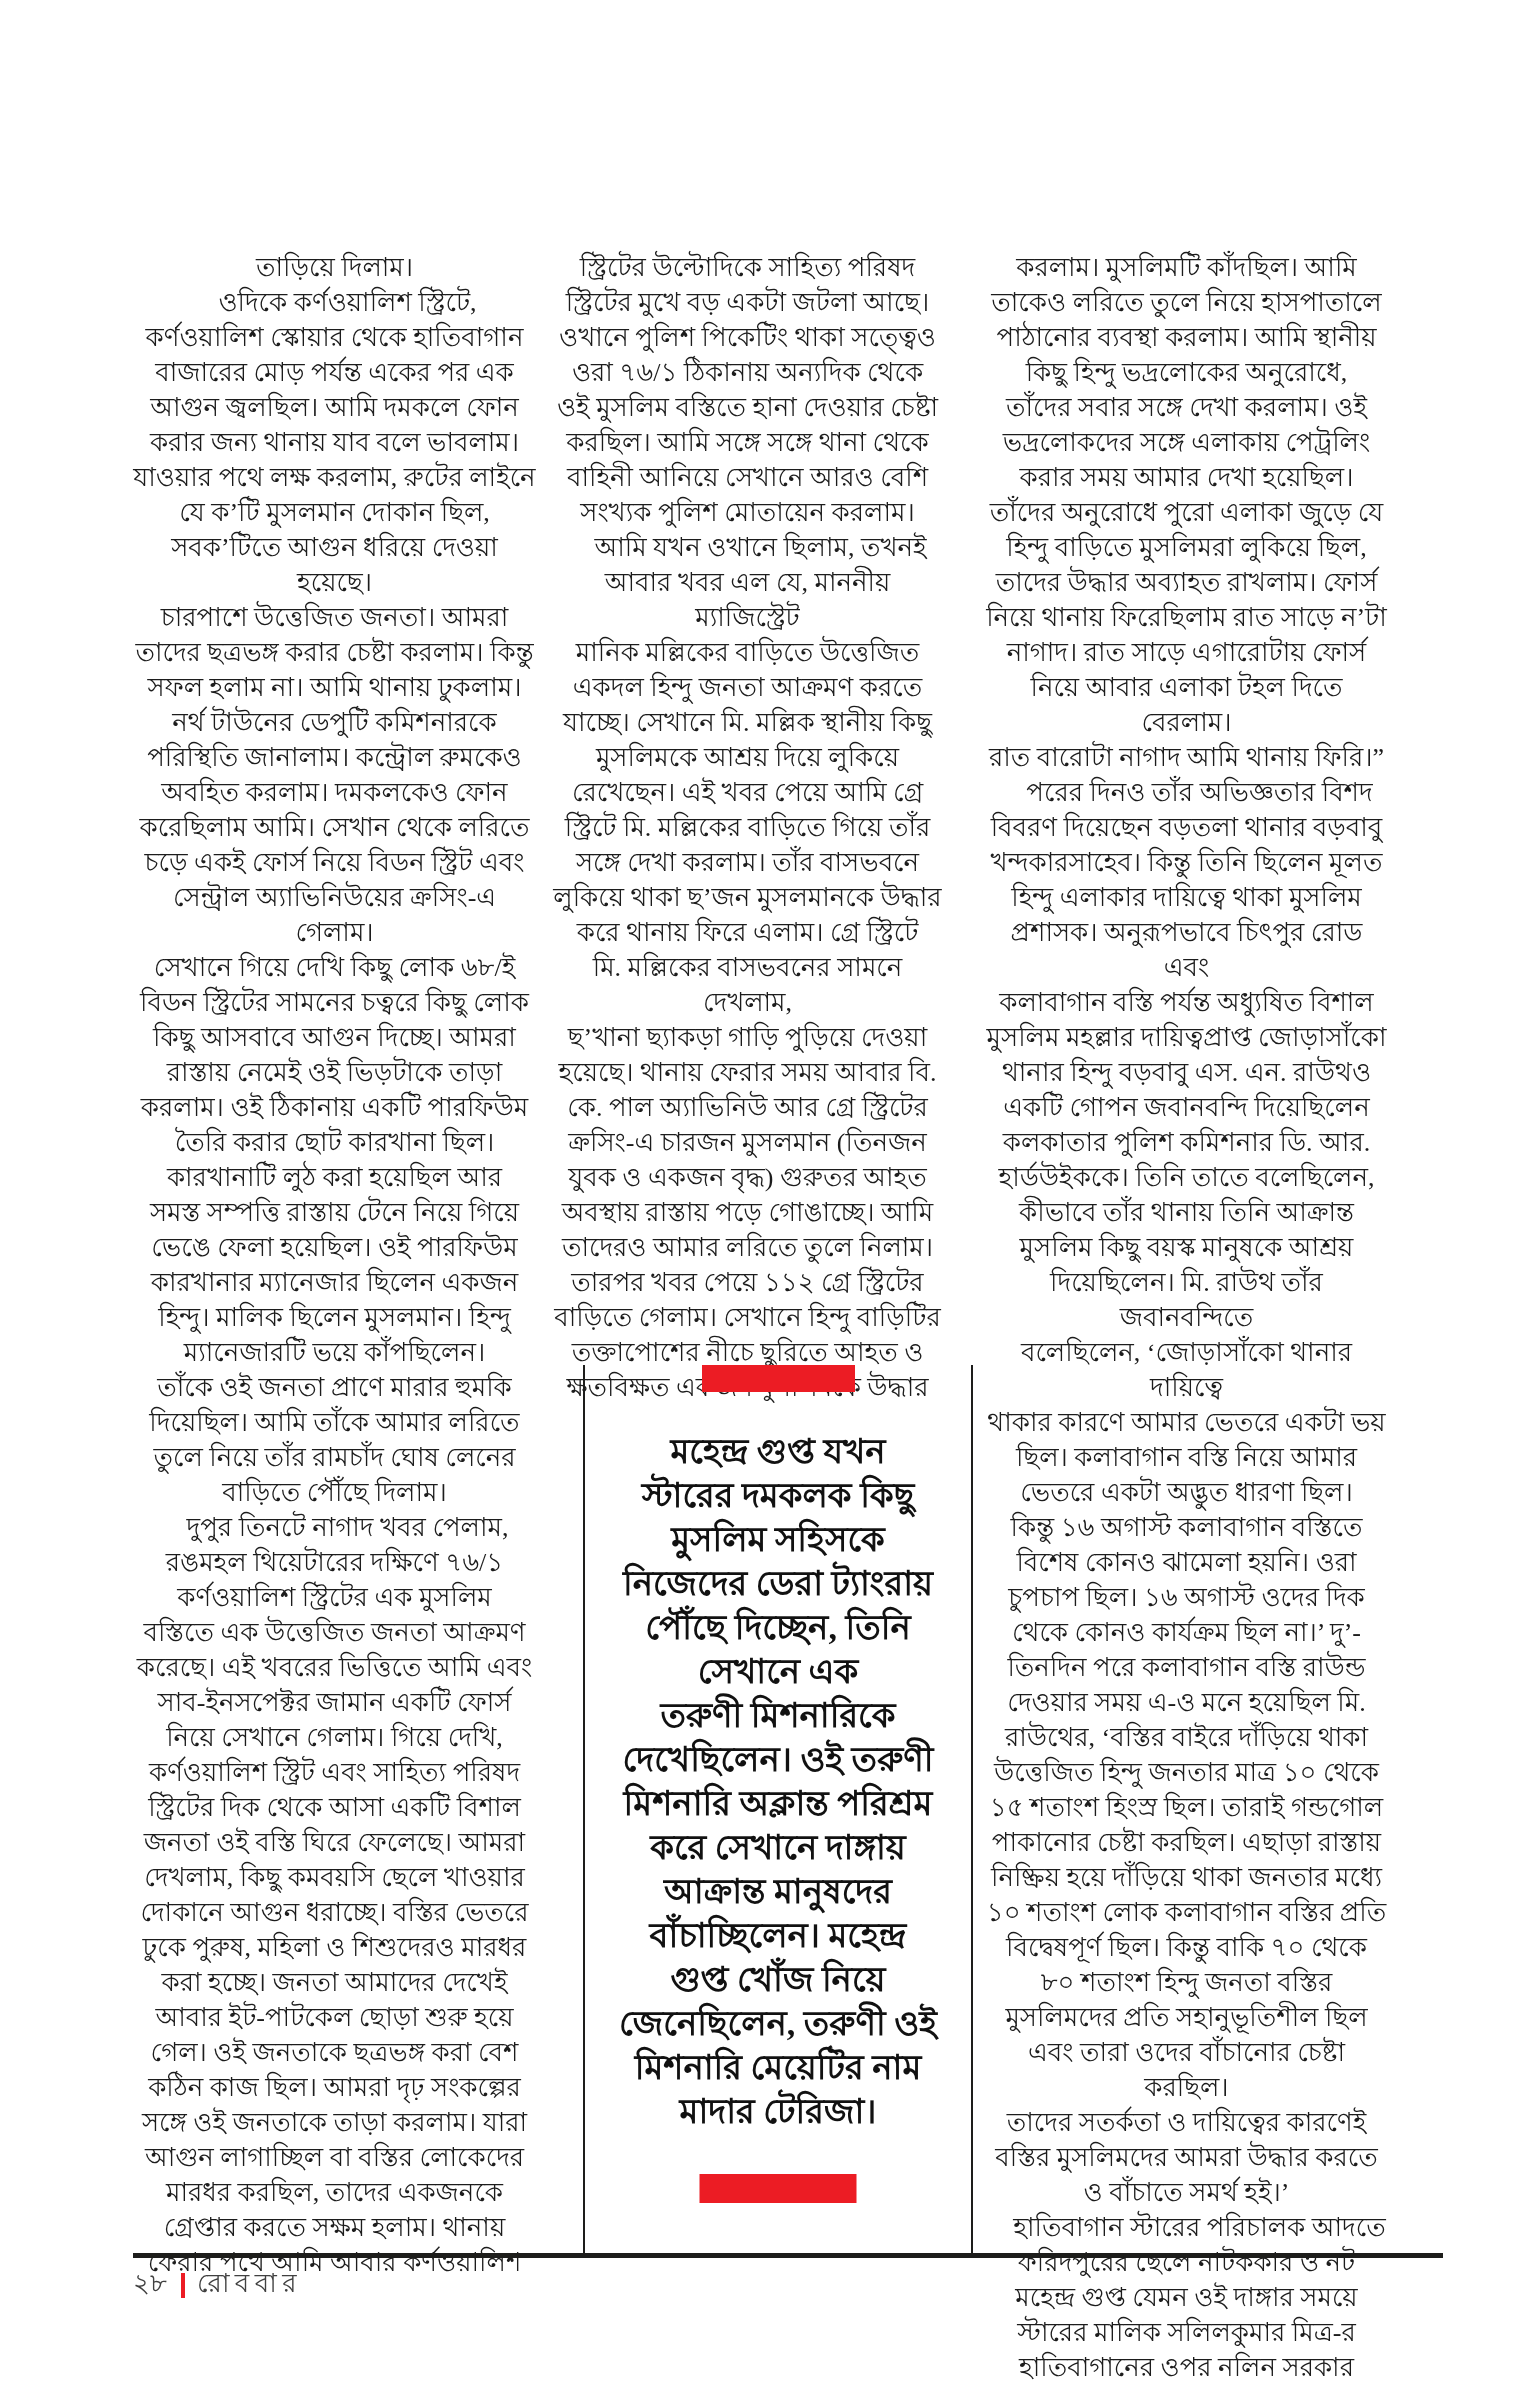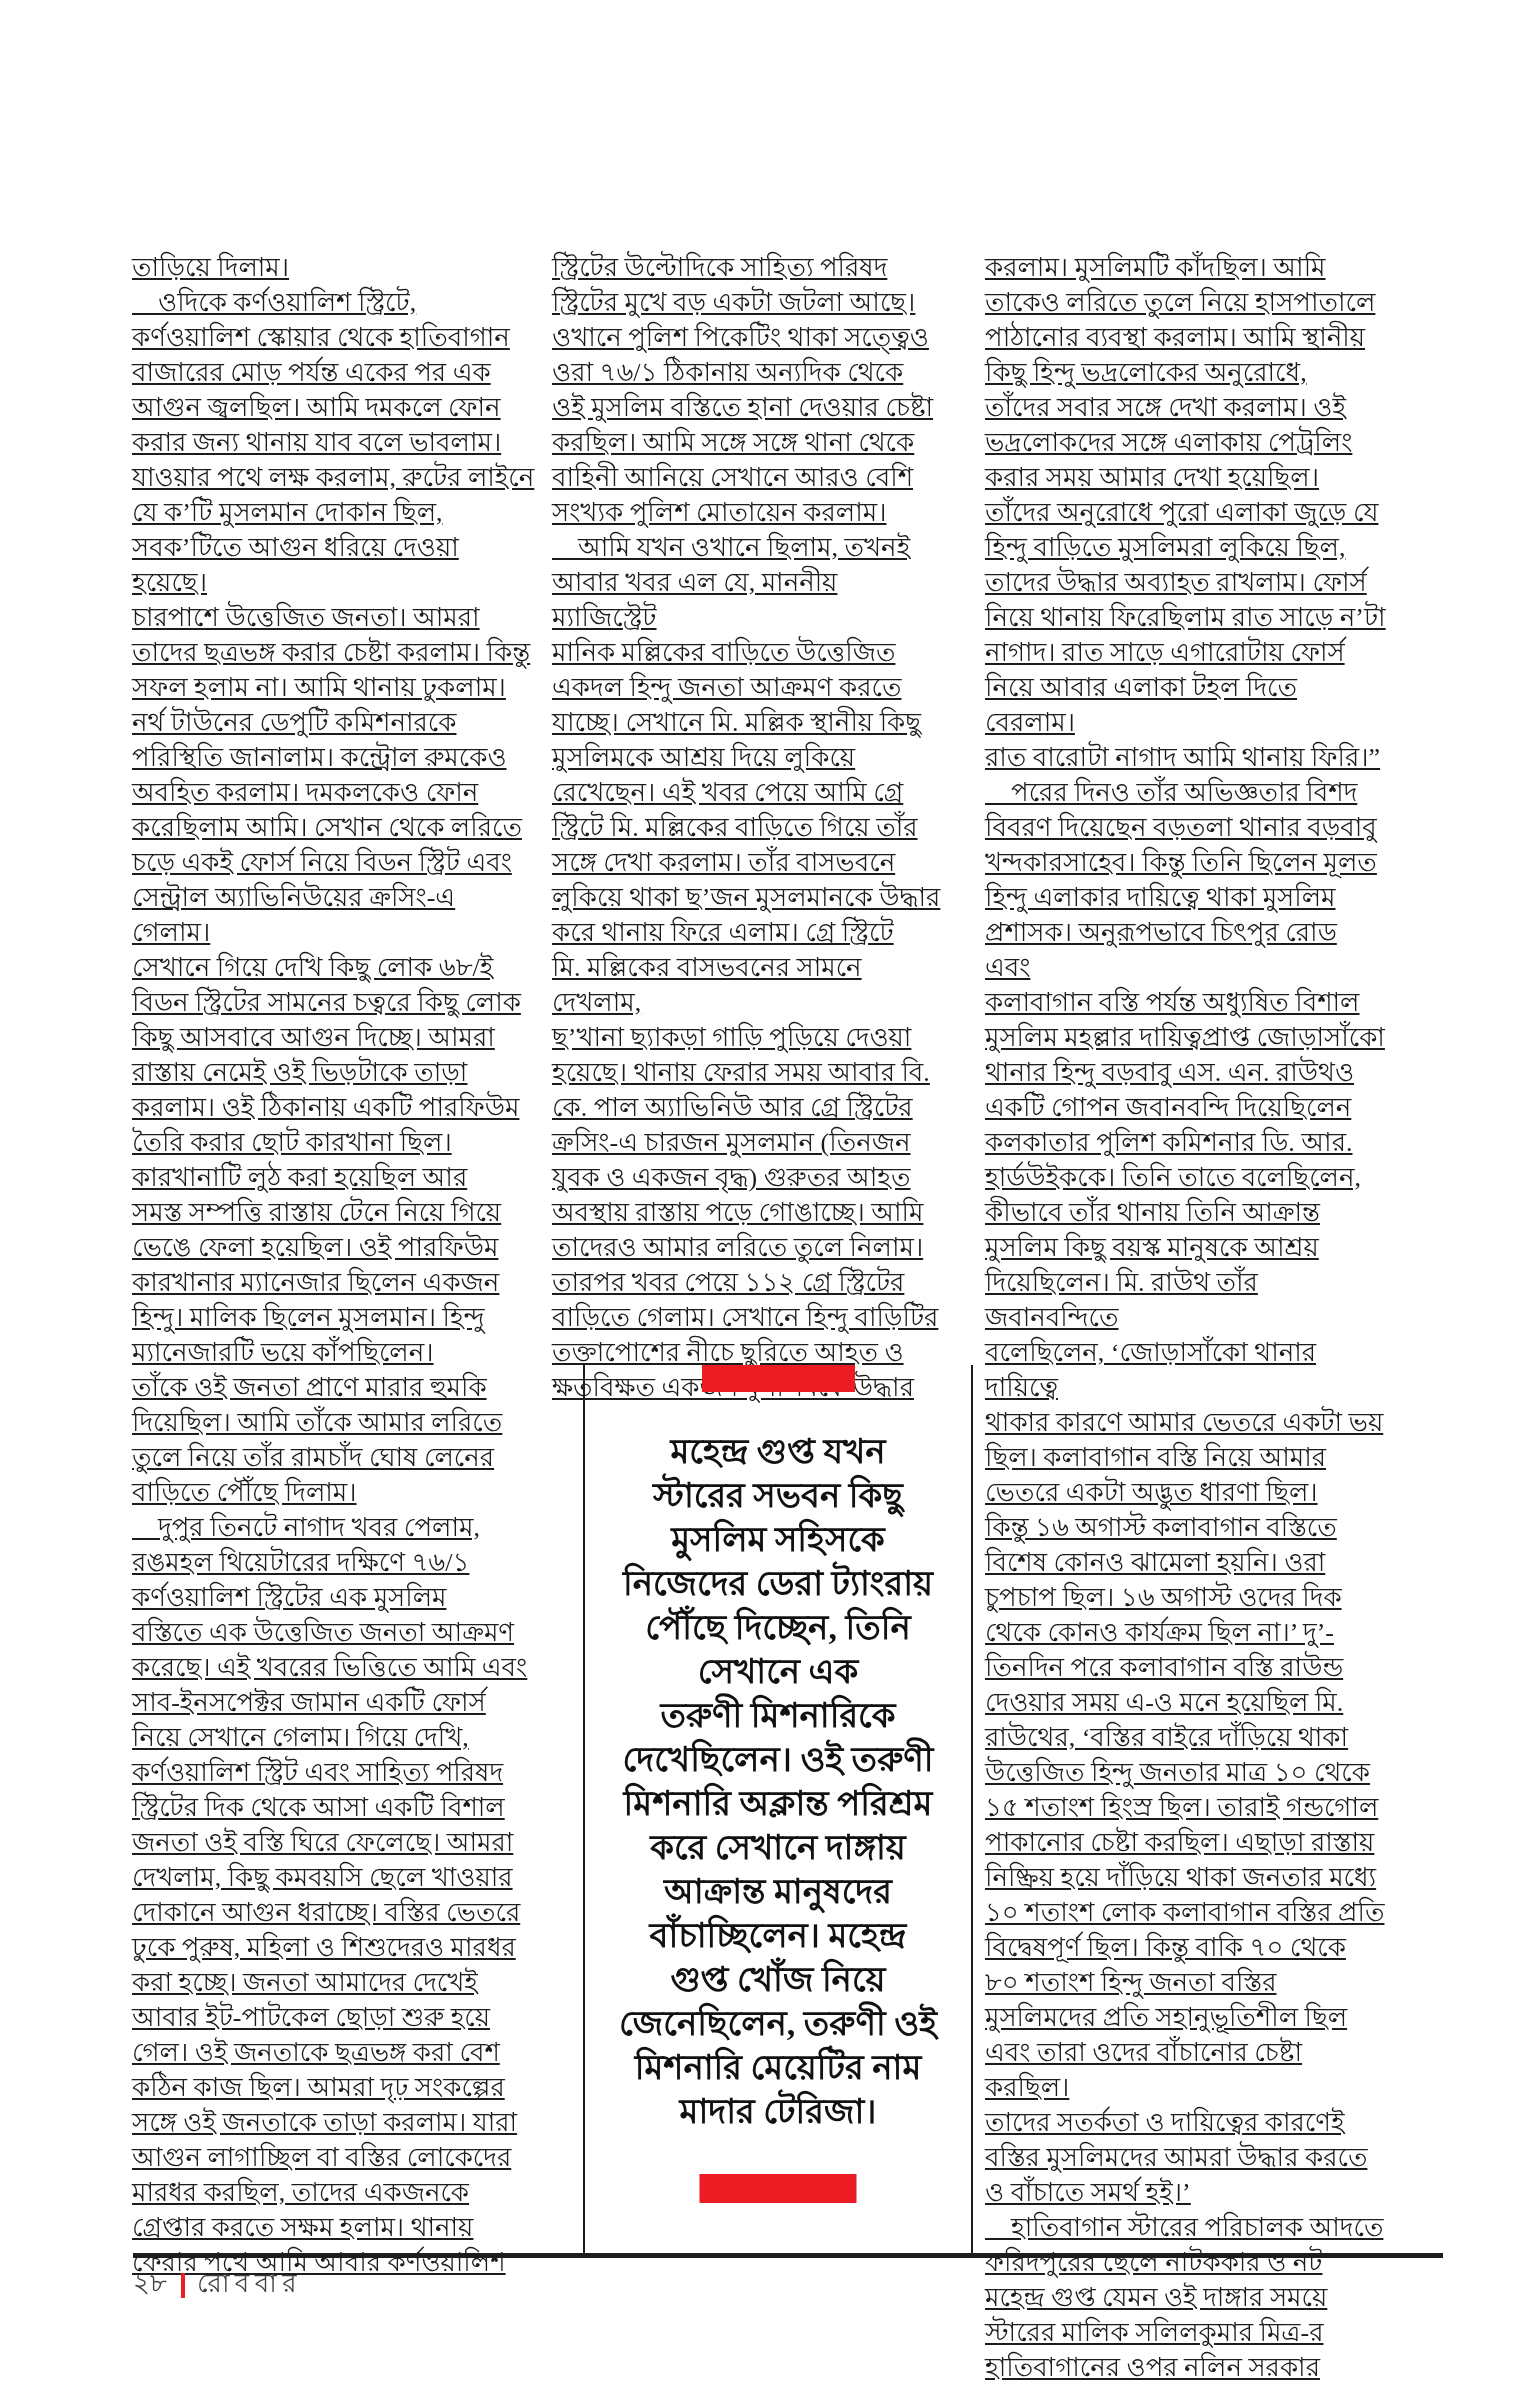--- a/index.html
+++ b/index.html
@@ -16,23 +16,22 @@
     color: #1c1c1c;
     overflow: hidden;
   }
   .bodycol {
     position: absolute;
     top: 250px;
     width: 405px;
     font-size: 26px;
     line-height: 35px;
     white-space: pre-line;
-    text-align: left;
+    text-align: center;
     letter-spacing: 0;
-    text-decoration: underline;
   }
   .col1 { left: 132px; }
   .col2 { left: 552px; width: 391px; }
   .col3 { left: 985px; width: 403px; }
 
   .quote-box {
     position: absolute;
     left: 583px;
     top: 1365px;
     width: 390px;
@@ -187,21 +186,21 @@
 অবস্থায় রাস্তায় পড়ে গোঙাচ্ছে। আমি
 তাদেরও আমার লরিতে তুলে নিলাম।
 তারপর খবর পেয়ে ১১২ গ্রে স্ট্রিটের
 বাড়িতে গেলাম। সেখানে হিন্দু বাড়িটির
 তক্তাপোশের নীচে ছুরিতে আহত ও
 ক্ষতবিক্ষত একজন মুসলিমকে উদ্ধার</div>
 
   <div class="quote-box">
     <div class="red-bar top"></div>
     <div class="quote-text">মহেন্দ্র গুপ্ত যখন
-স্টারের সভবন কিছু
+স্টারের দমকলক কিছু
 মুসলিম সহিসকে
 নিজেদের ডেরা ট্যাংরায়
 পৌঁছে দিচ্ছেন, তিনি
 সেখানে এক
 তরুণী মিশনারিকে
 দেখেছিলেন। ওই তরুণী
 মিশনারি অক্লান্ত পরিশ্রম
 করে সেখানে দাঙ্গায়
 আক্রান্ত মানুষদের
 বাঁচাচ্ছিলেন। মহেন্দ্র

